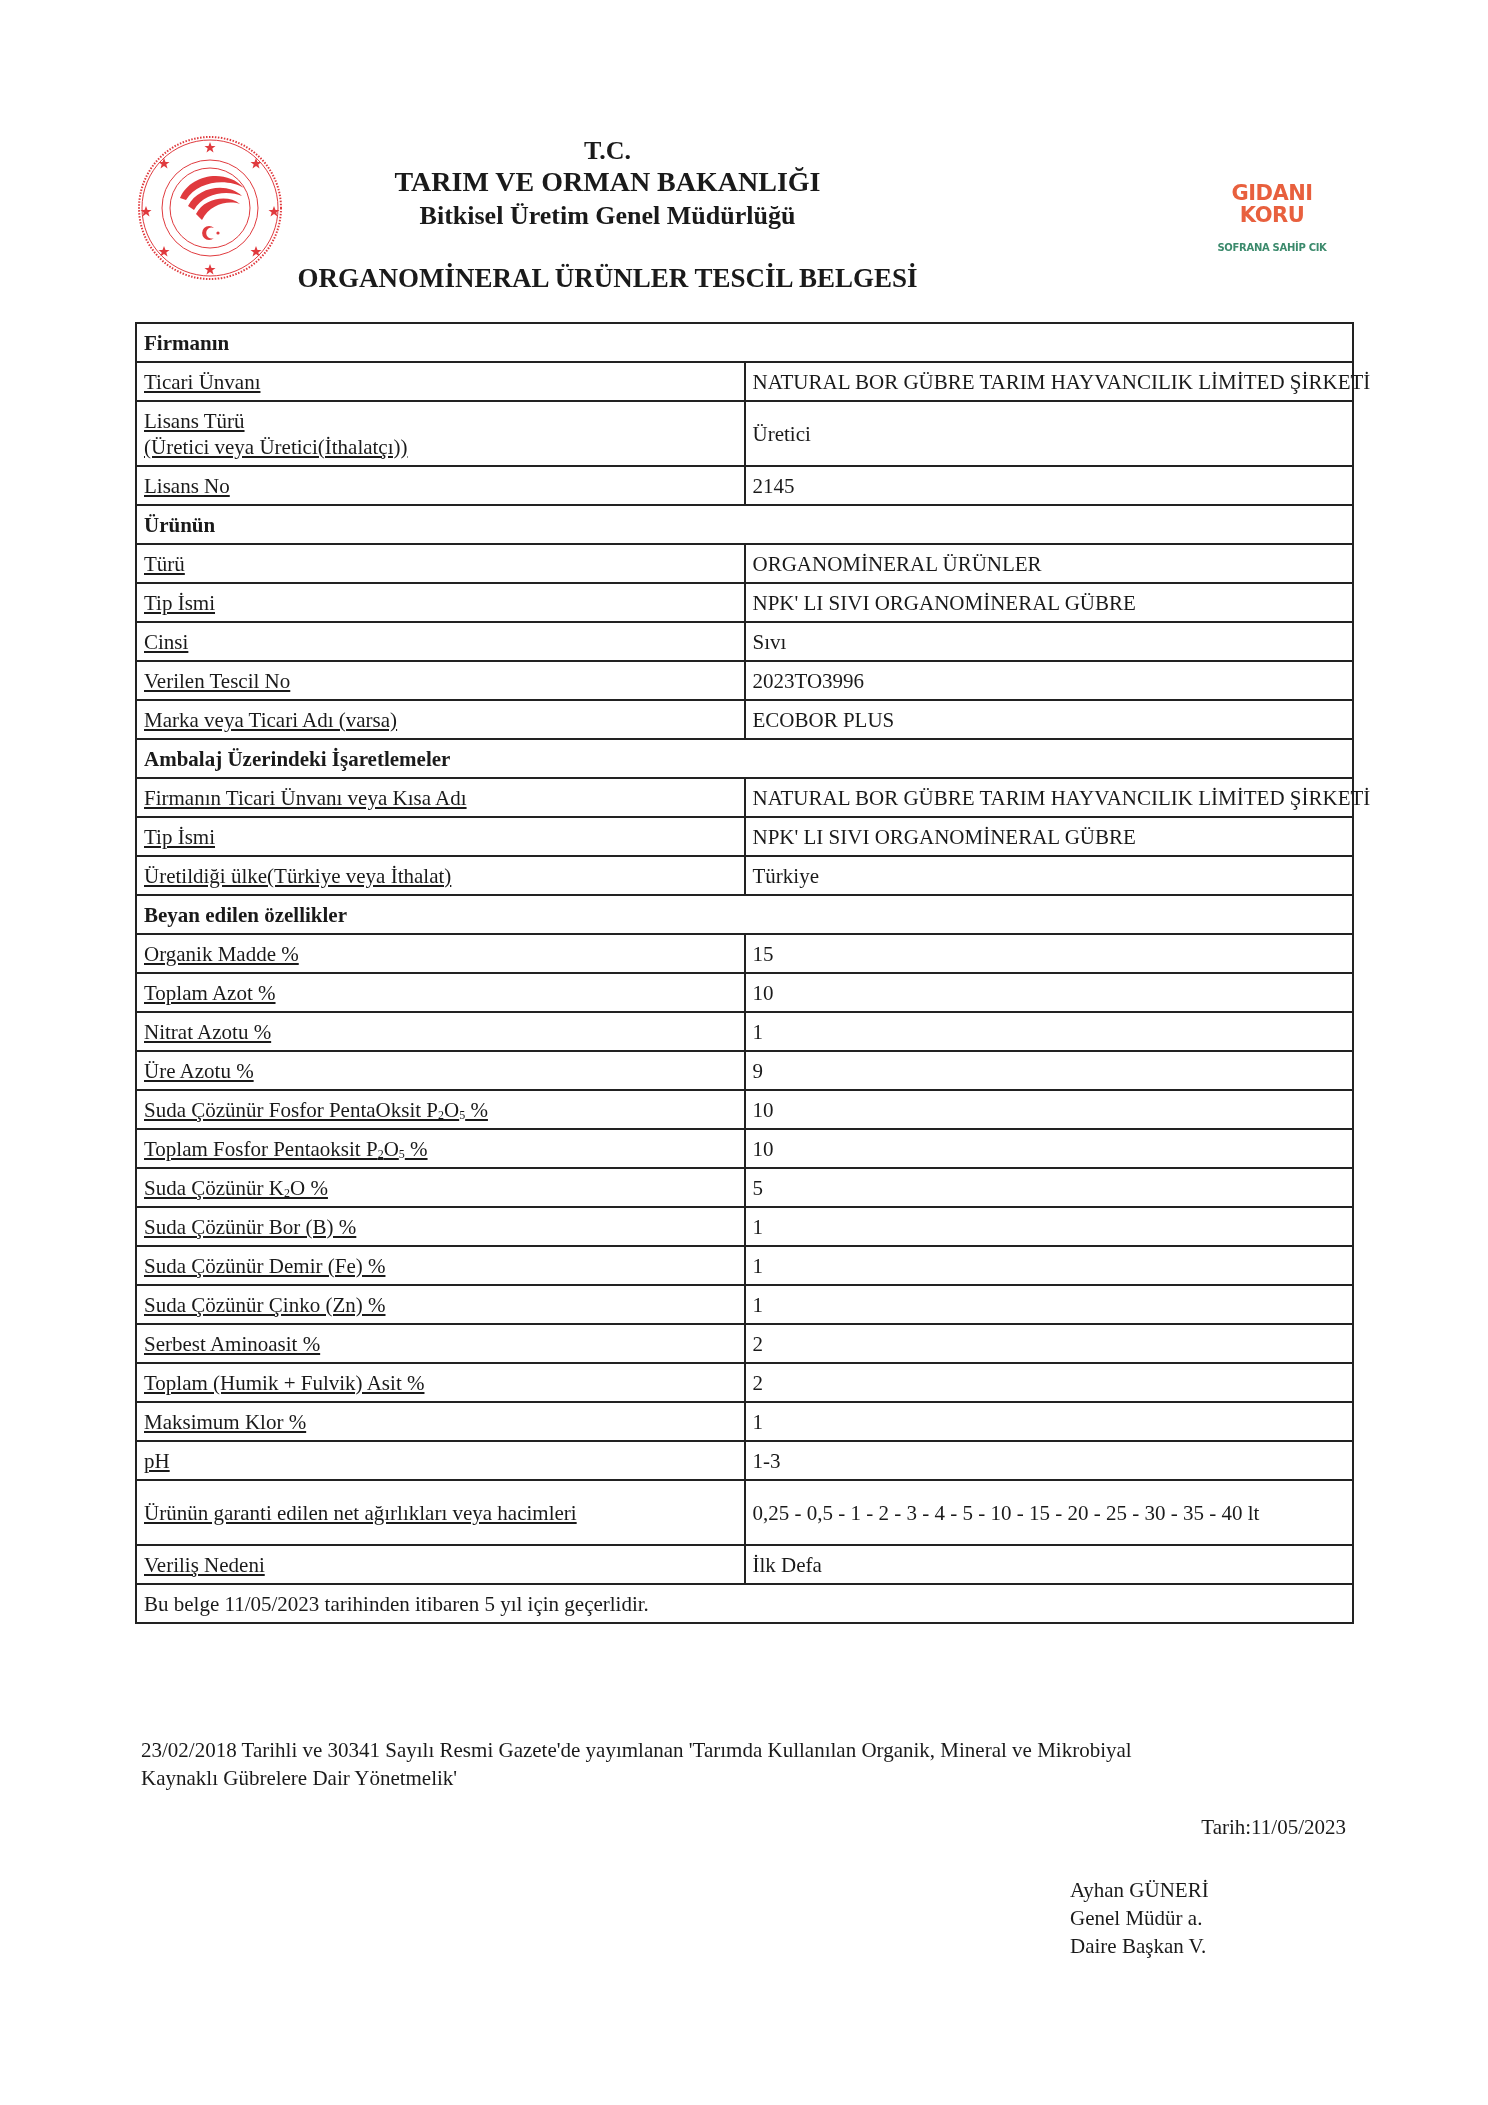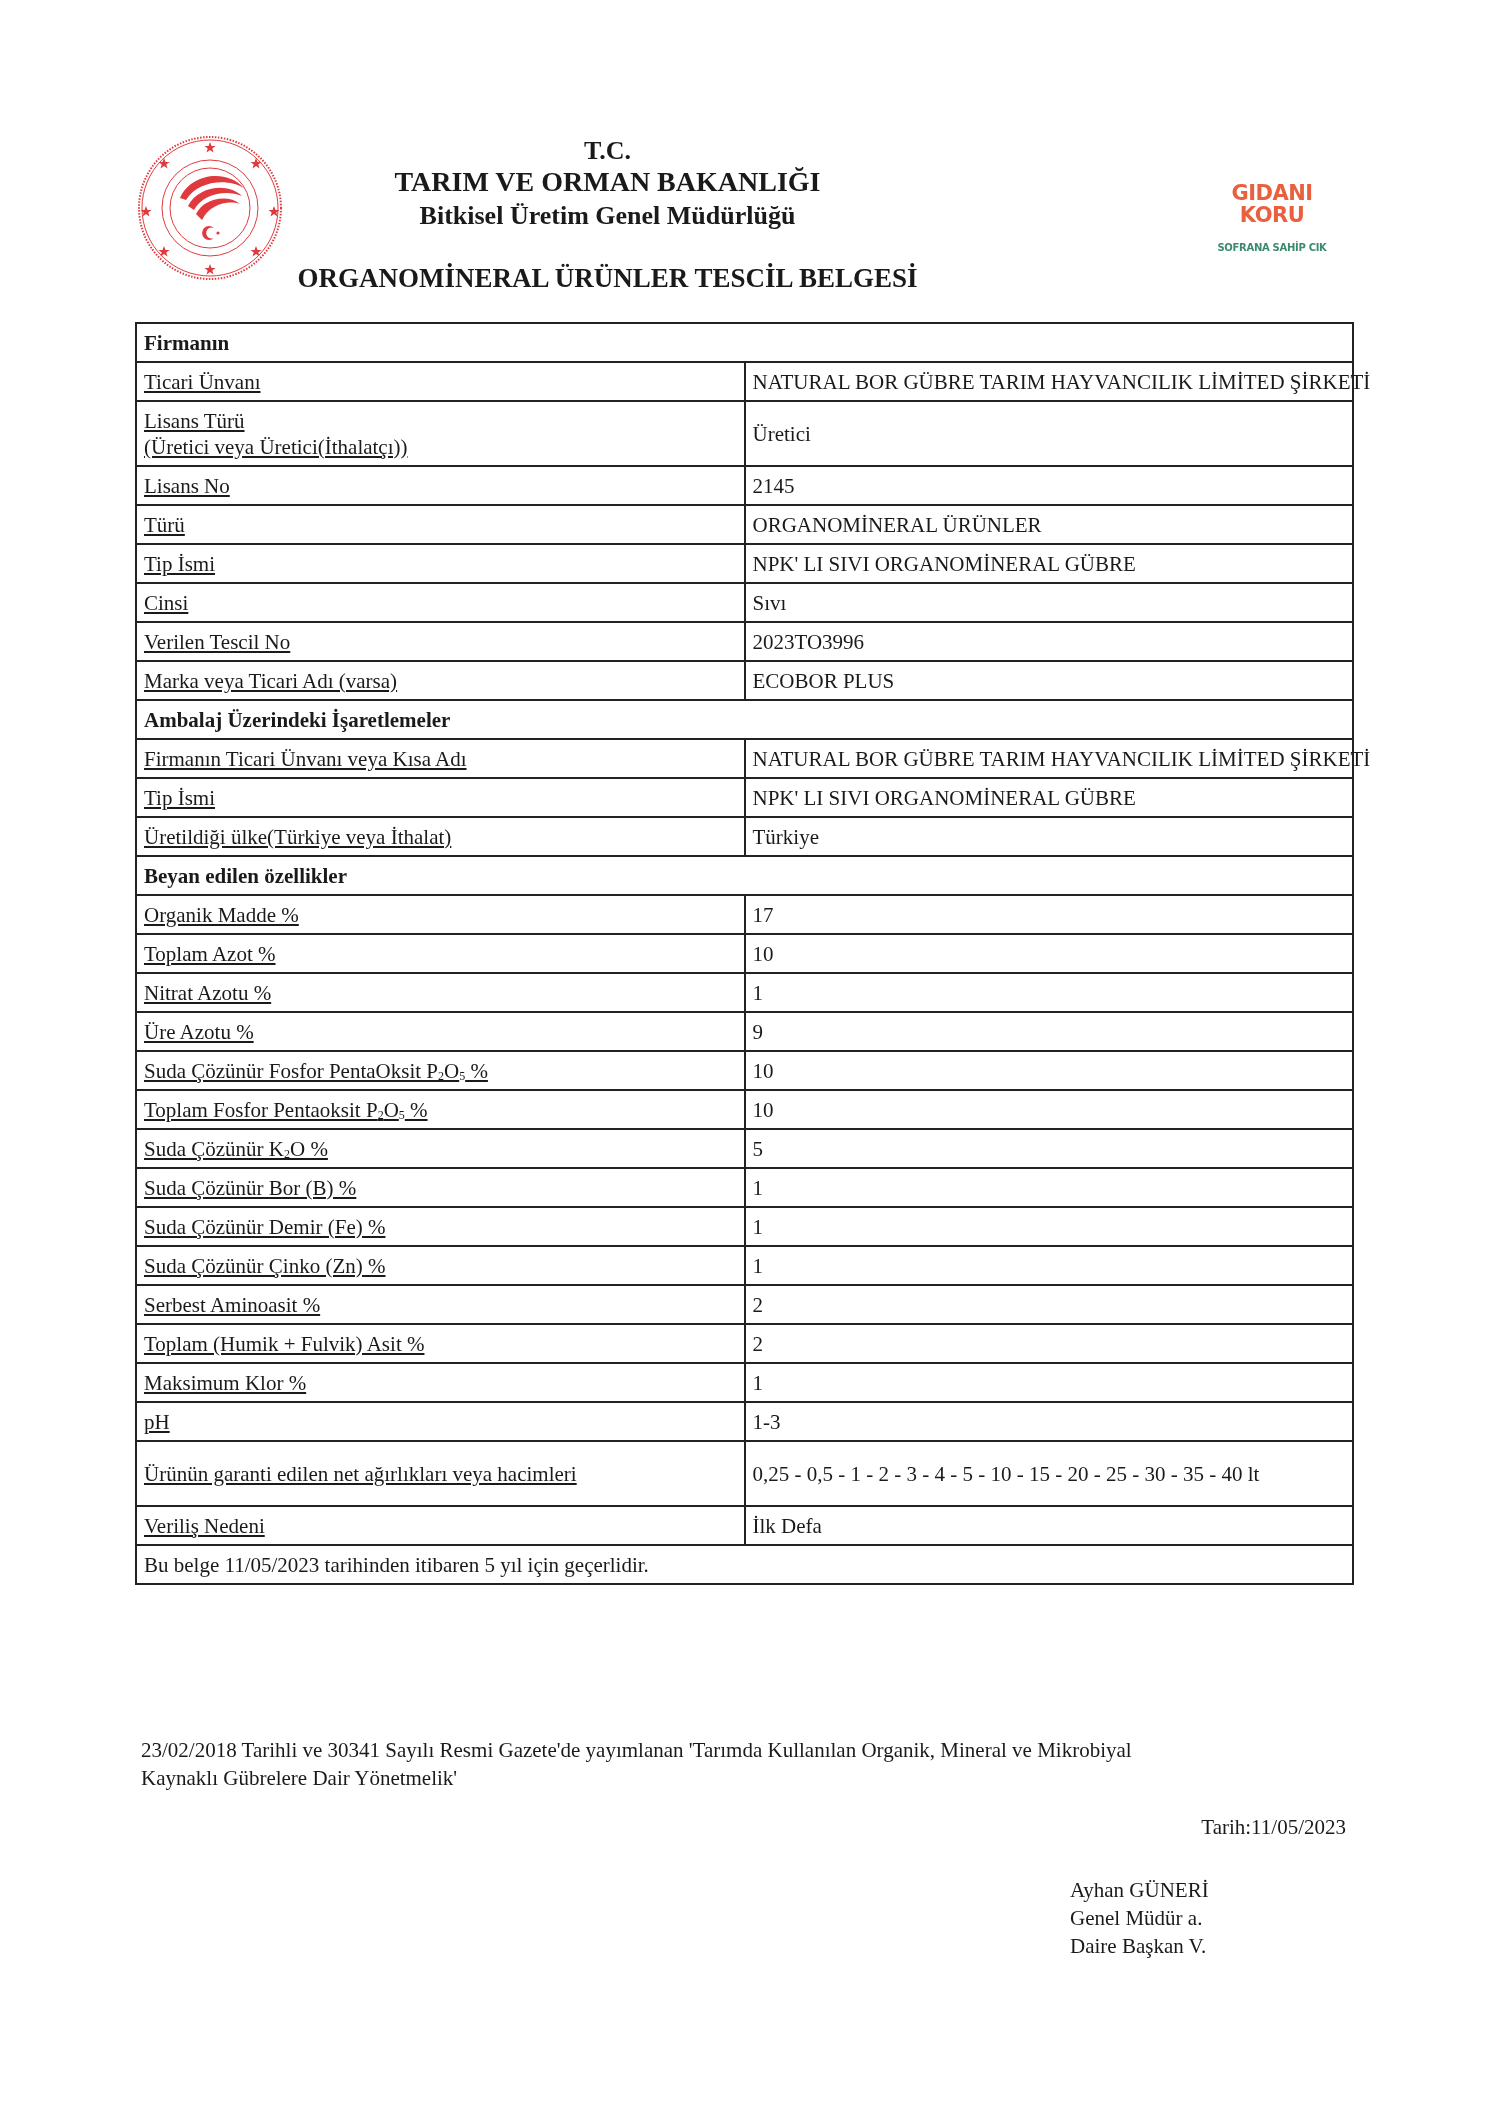--- a/index.html
+++ b/index.html
@@ -85,20 +85,23 @@
       <div>Lisans Türü</div>
       <div>(Üretici veya Üretici(İthalatçı))</div>
     </td>
     <td>Üretici</td>
   </tr>
   <tr>
     <td class="k">Lisans No</td>
     <td>2145</td>
   </tr>
 
+  <tr class="sec">
+    <td colspan="2">Ürünün</td>
+  </tr>
   <tr>
     <td class="k">Türü</td>
     <td>ORGANOMİNERAL ÜRÜNLER</td>
   </tr>
   <tr>
     <td class="k">Tip İsmi</td>
     <td>NPK' LI SIVI ORGANOMİNERAL GÜBRE</td>
   </tr>
   <tr>
     <td class="k">Cinsi</td>
@@ -127,21 +130,21 @@
   <tr>
     <td class="k">Üretildiği ülke(Türkiye veya İthalat)</td>
     <td>Türkiye</td>
   </tr>
 
   <tr class="sec">
     <td colspan="2">Beyan edilen özellikler</td>
   </tr>
   <tr>
     <td class="k">Organik Madde %</td>
-    <td>17</td>
+    <td>15</td>
   </tr>
   <tr>
     <td class="k">Toplam Azot %</td>
     <td>10</td>
   </tr>
   <tr>
     <td class="k">Nitrat Azotu %</td>
     <td>1</td>
   </tr>
   <tr>

